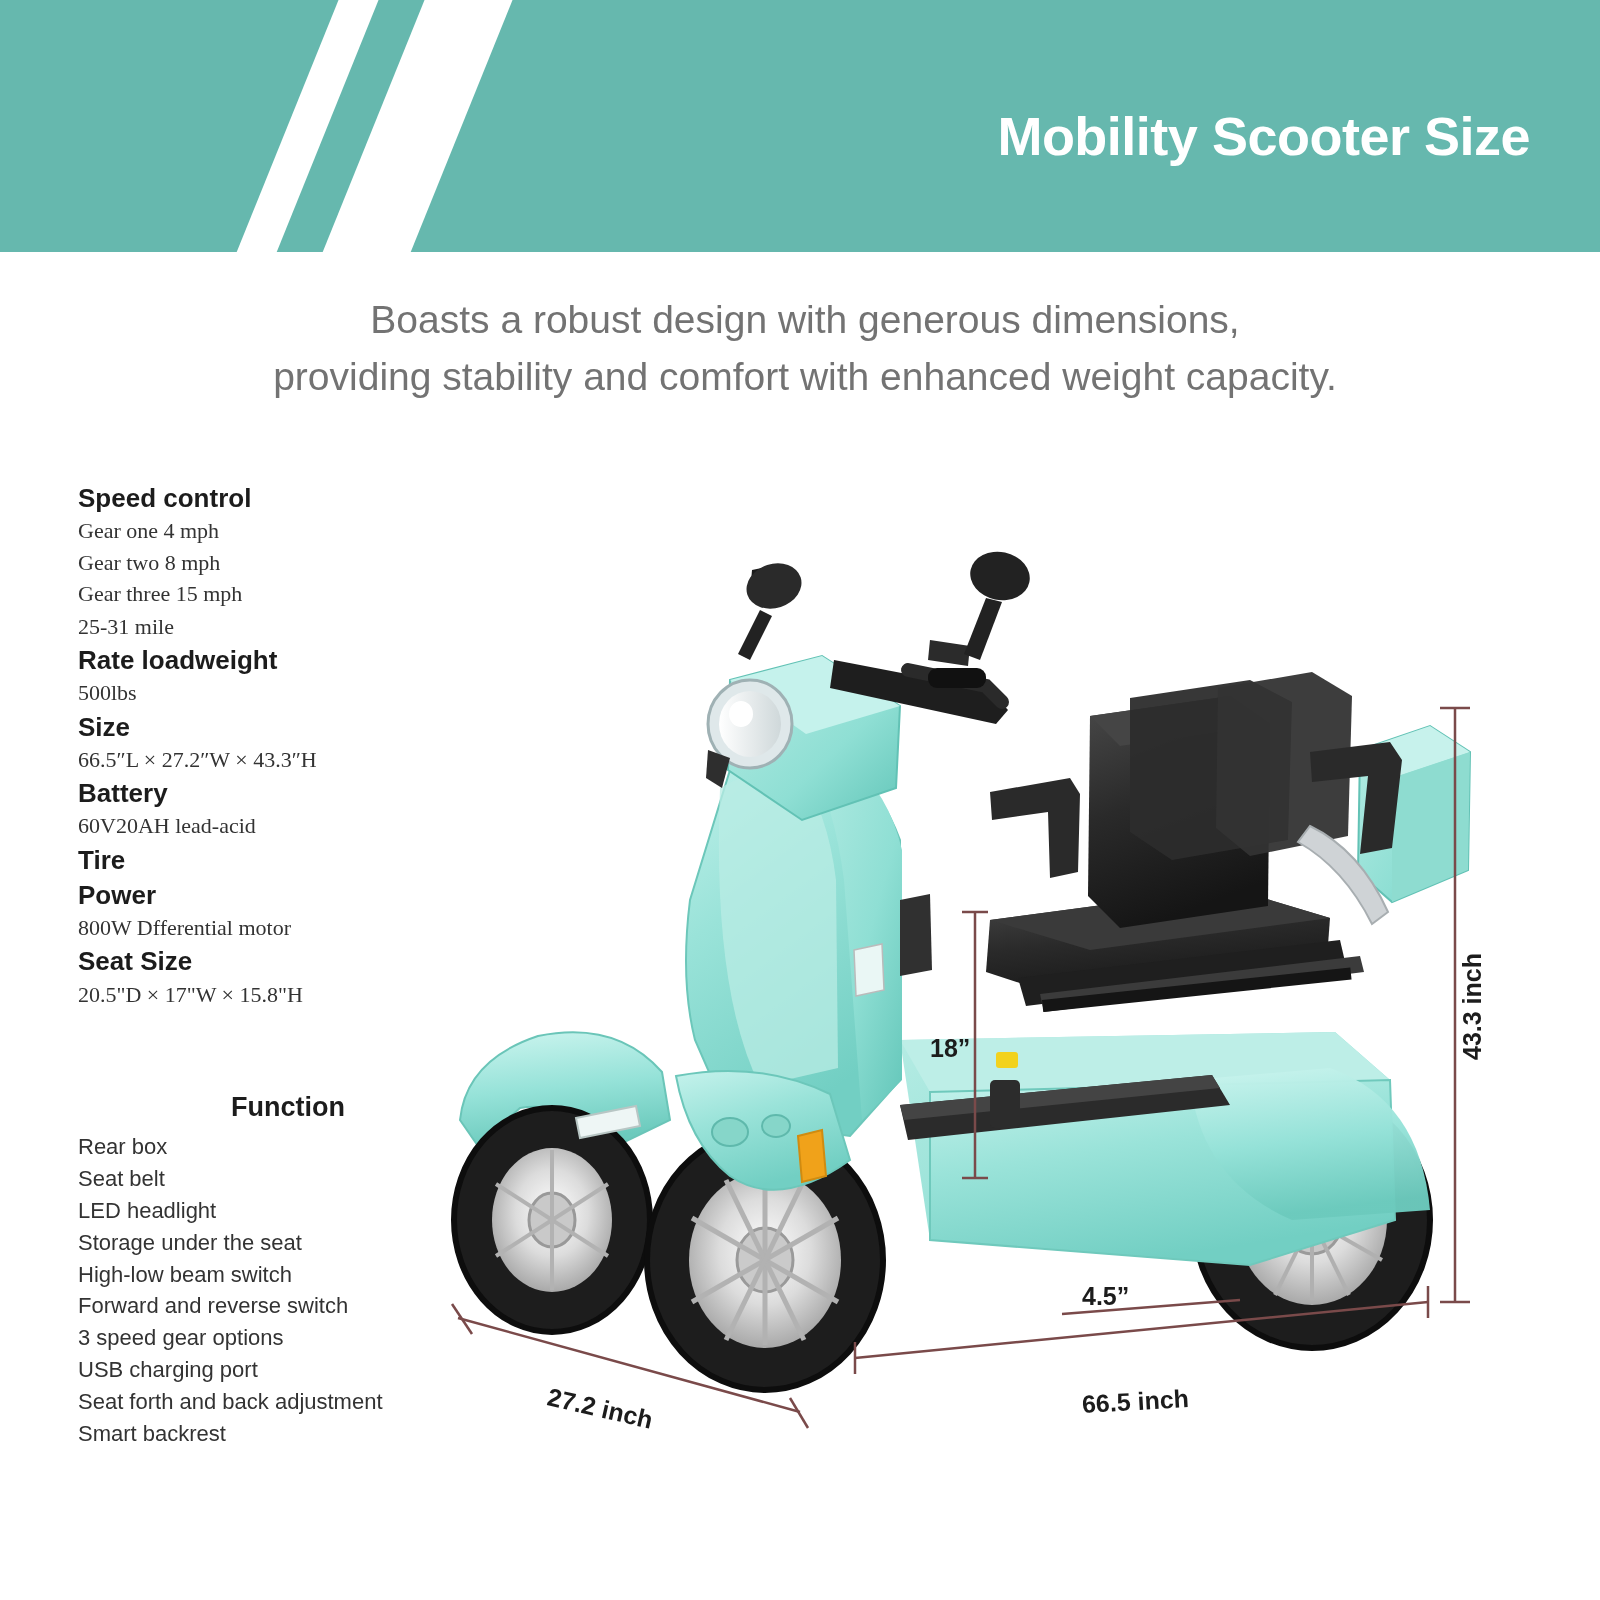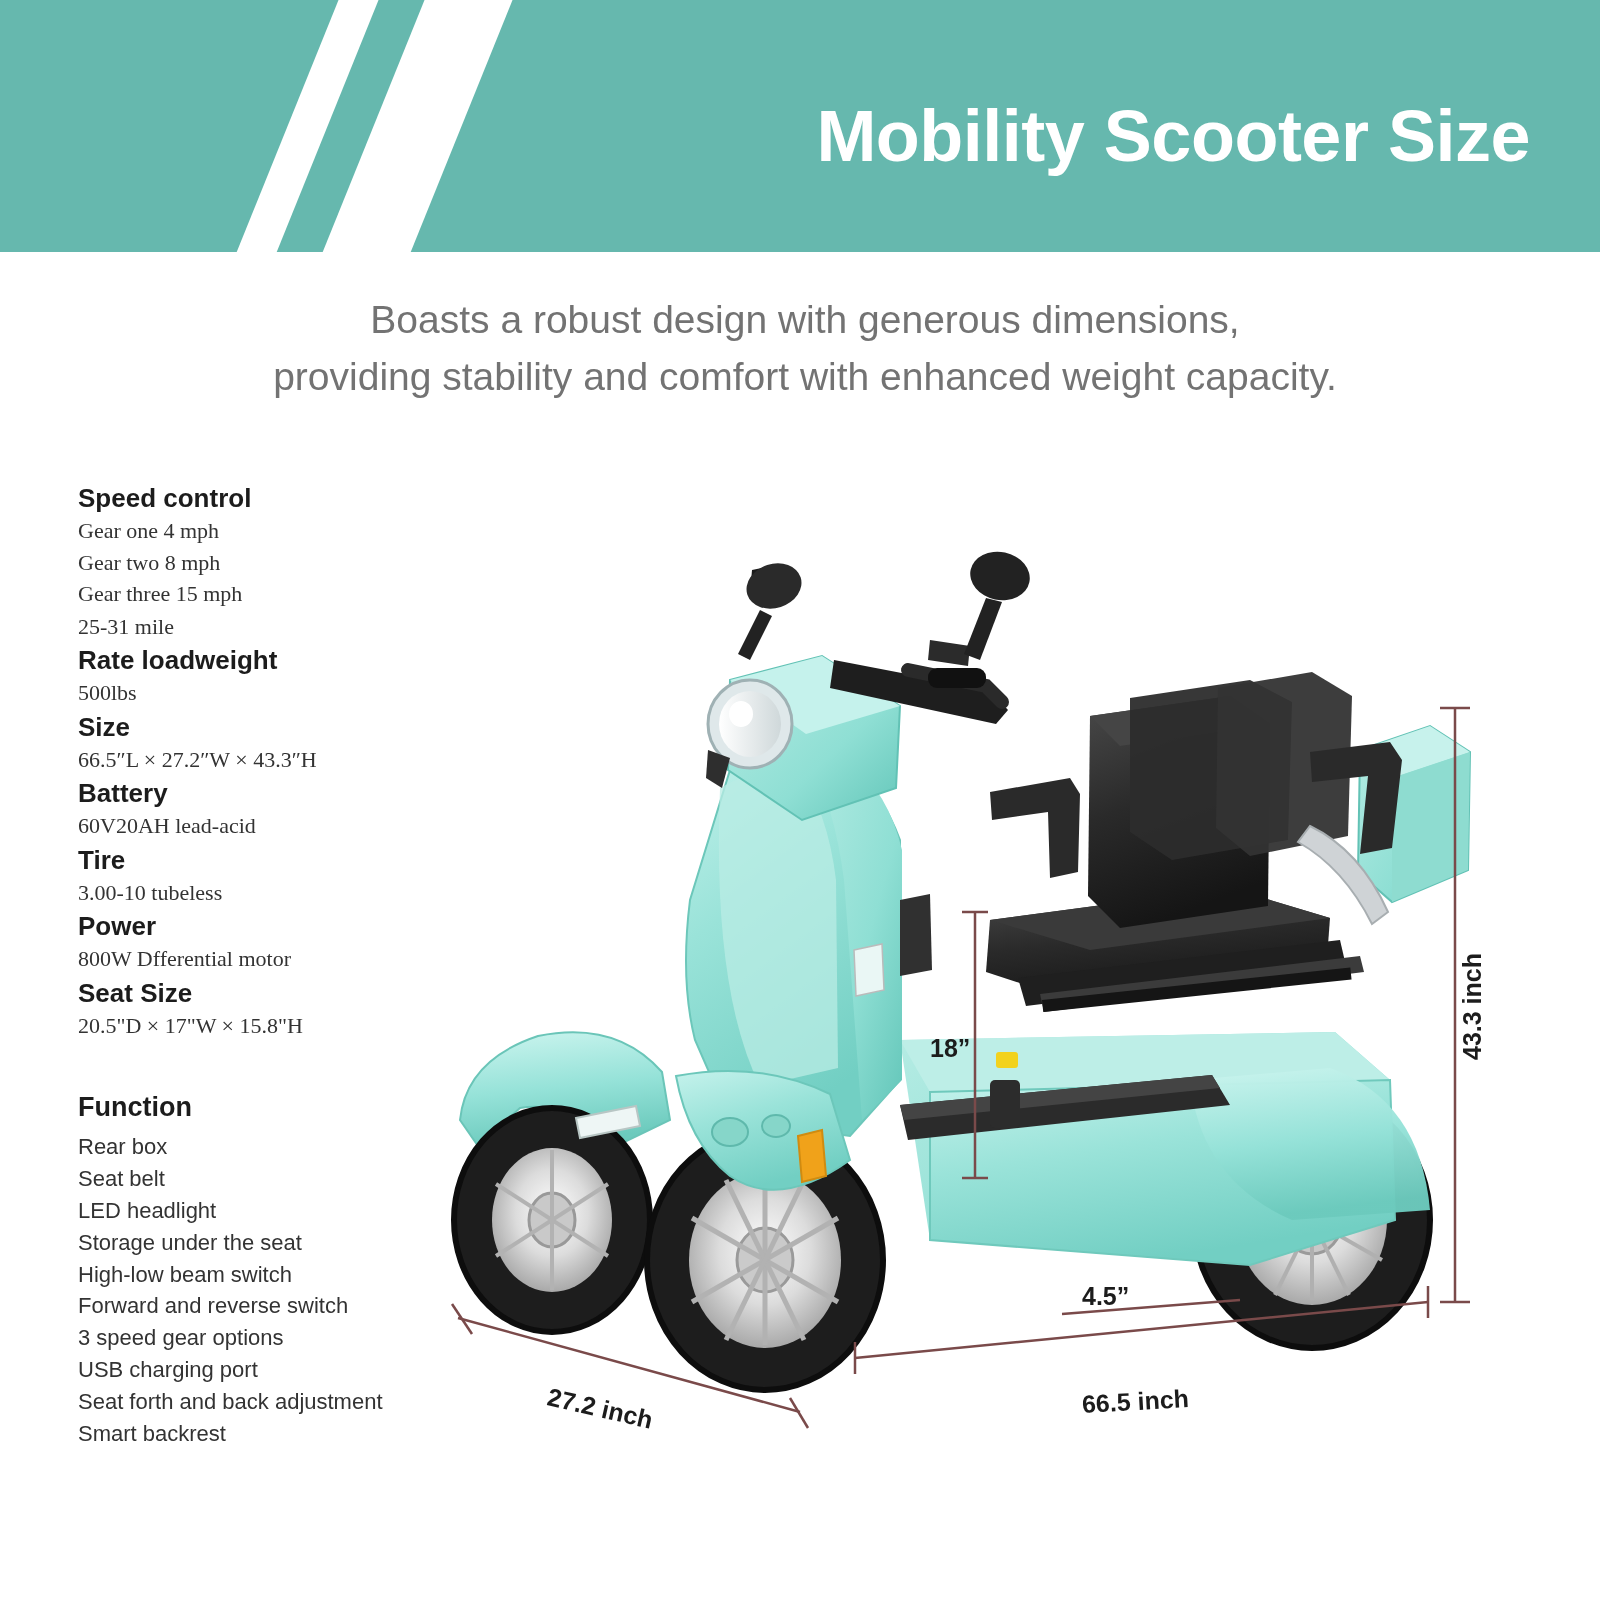--- a/index.html
+++ b/index.html
@@ -53,21 +53,21 @@
   }
   .header-title {
     position: absolute;
     left: 0;
     top: 0;
     width: 1530px;
     height: 272px;
     display: flex;
     align-items: center;
     justify-content: flex-end;
-    font-size: 72px;
+    font-size: 54px;
     font-weight: bold;
     color: #ffffff;
     letter-spacing: -0.5px;
     line-height: 1;
   }
 
   
   .subtitle {
     position: absolute;
     left: 60px;
@@ -109,20 +109,21 @@
     position: absolute;
     left: 78px;
     top: 1092px;
     width: 420px;
   }
   .functions-title {
     font-size: 27px;
     font-weight: bold;
     color: #1c1c1c;
     margin-bottom: 8px;
+    text-align: center;
   }
   .function-item {
     font-size: 22px;
     color: #333333;
     line-height: 1.45;
     white-space: nowrap;
   }
 
   
   .product {
@@ -198,21 +199,20 @@
   <div class="spec-group">
     <div class="spec-title">Size</div>
     <div class="spec-value">66.5″L × 27.2″W × 43.3″H</div>
   </div>
   <div class="spec-group">
     <div class="spec-title">Battery</div>
     <div class="spec-value">60V20AH lead-acid</div>
   </div>
   <div class="spec-group">
     <div class="spec-title">Tire</div>
-    <div class="spec-value">3.00-10 tubeless</div>
   </div>
   <div class="spec-group">
     <div class="spec-title">Power</div>
     <div class="spec-value">800W Dfferential motor</div>
   </div>
   <div class="spec-group">
     <div class="spec-title">Seat Size</div>
     <div class="spec-value">20.5"D × 17"W × 15.8"H</div>
   </div>
 </div>

